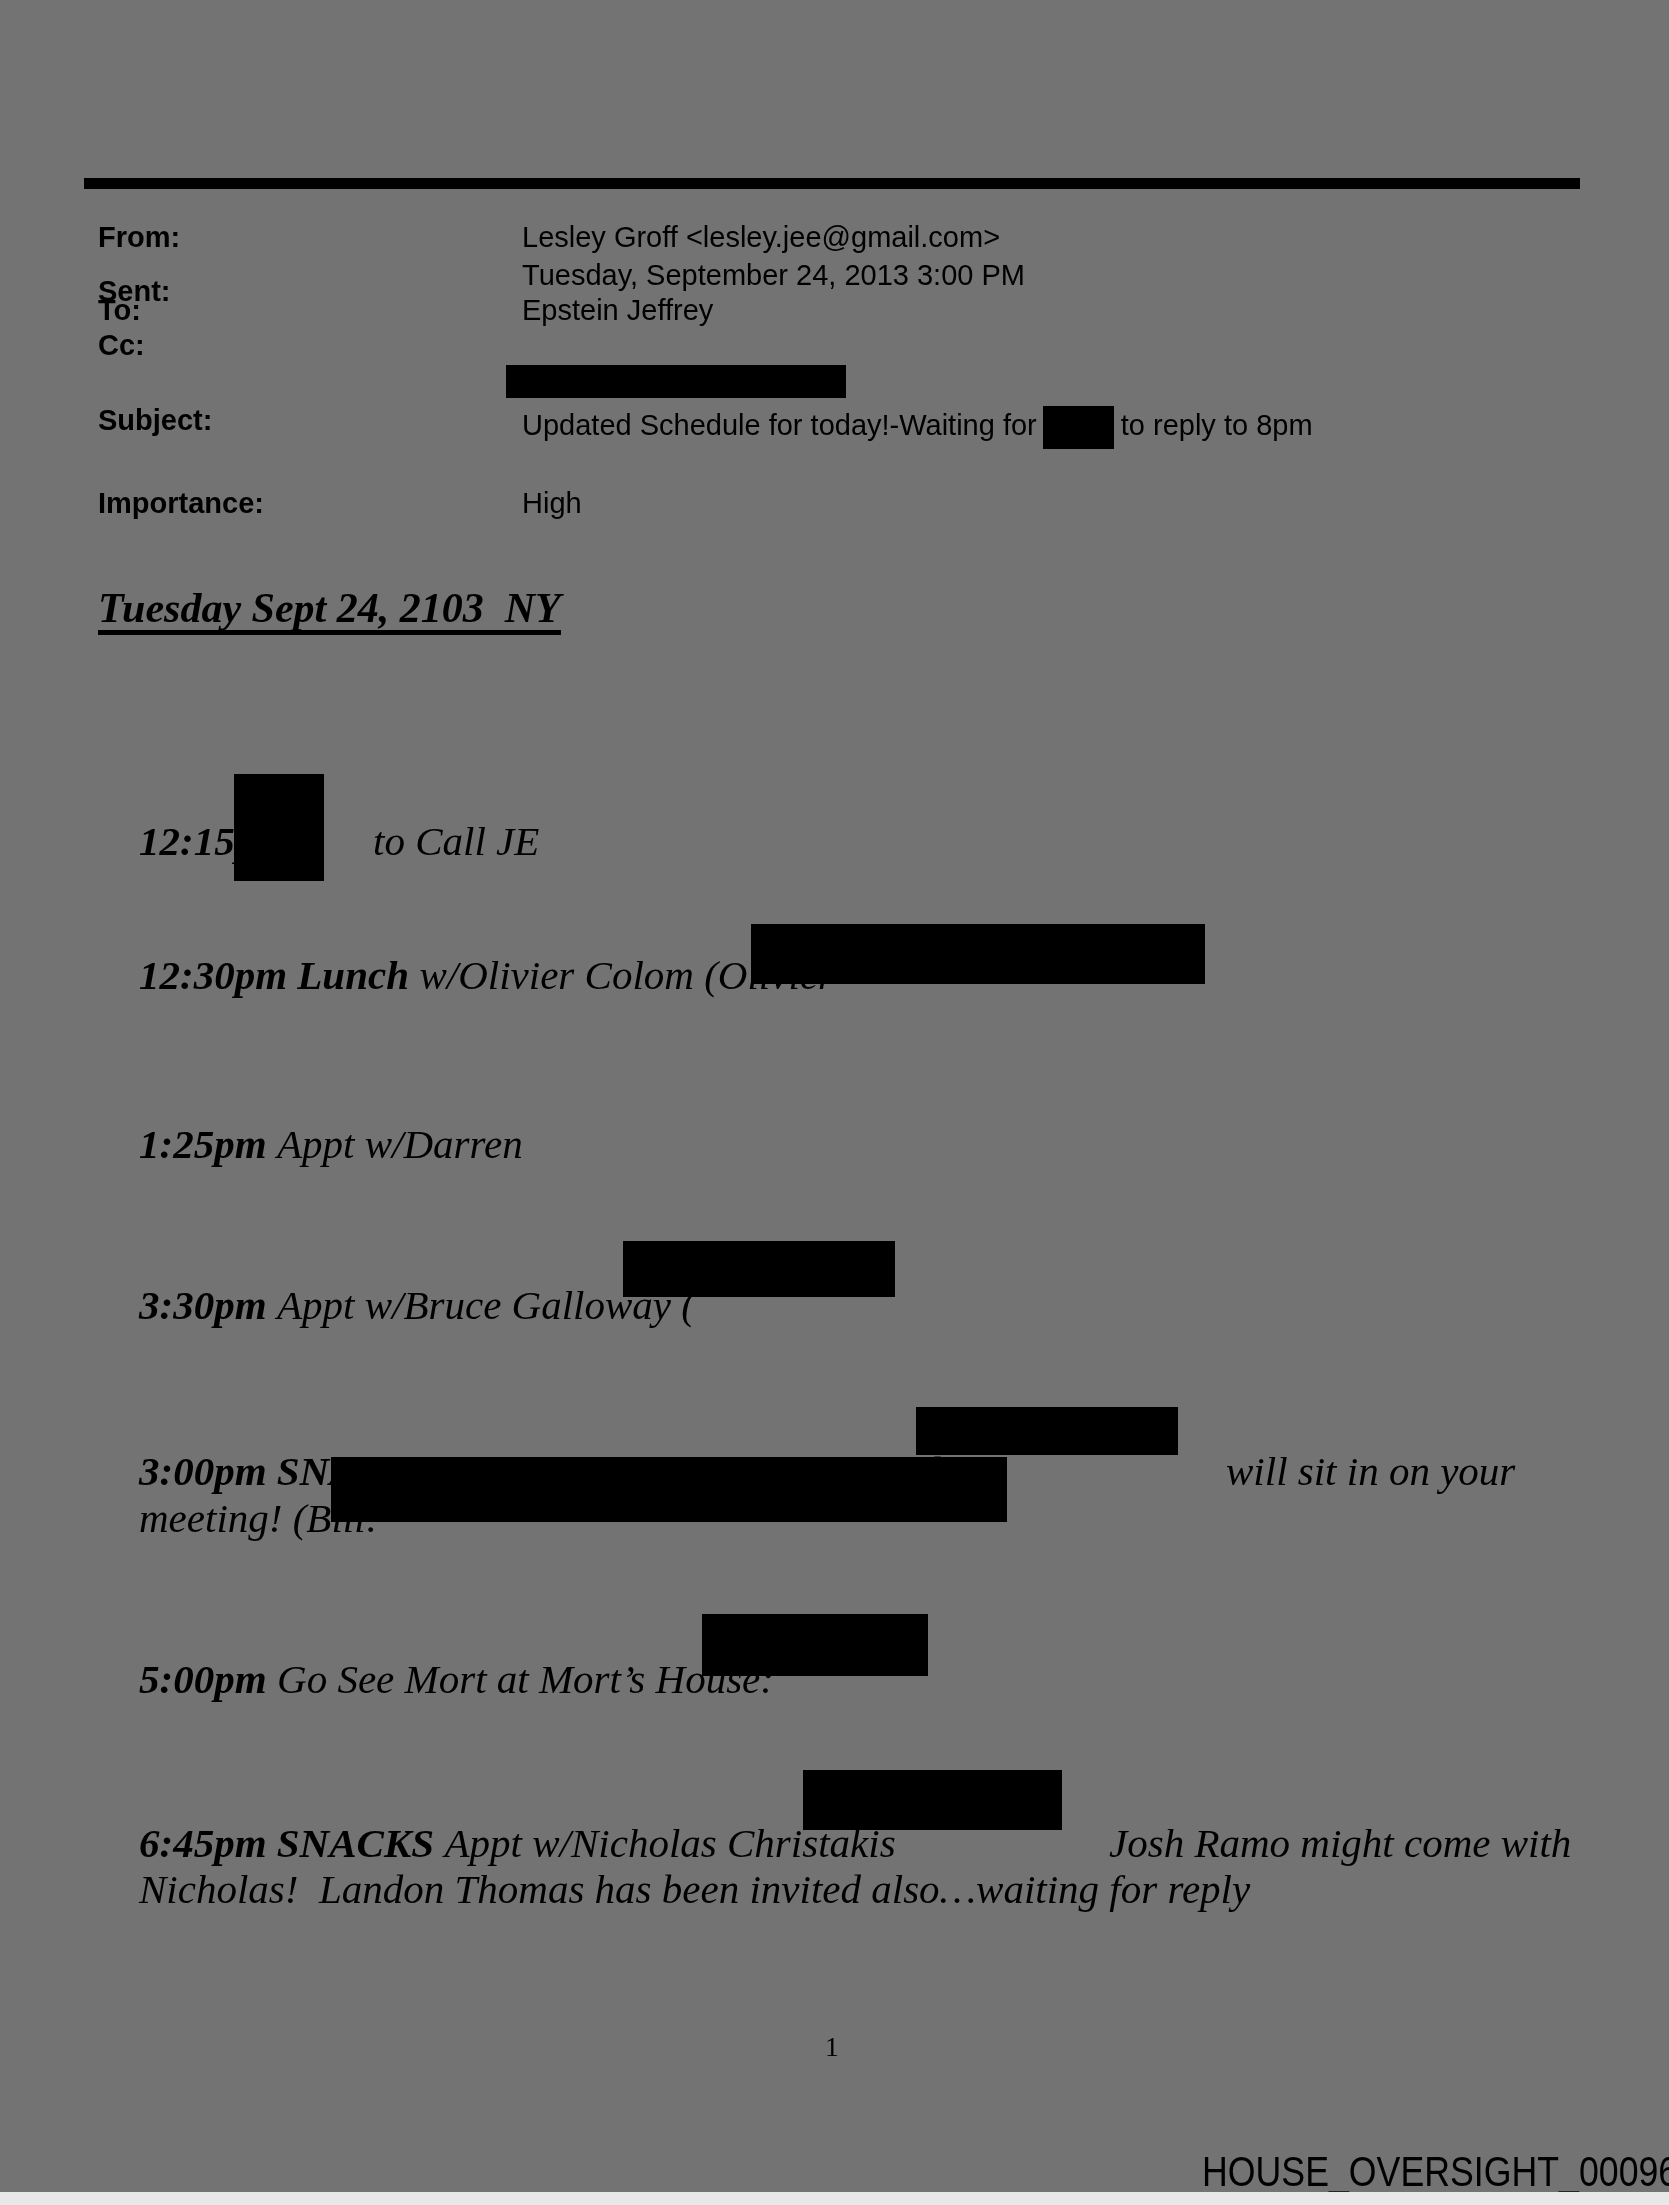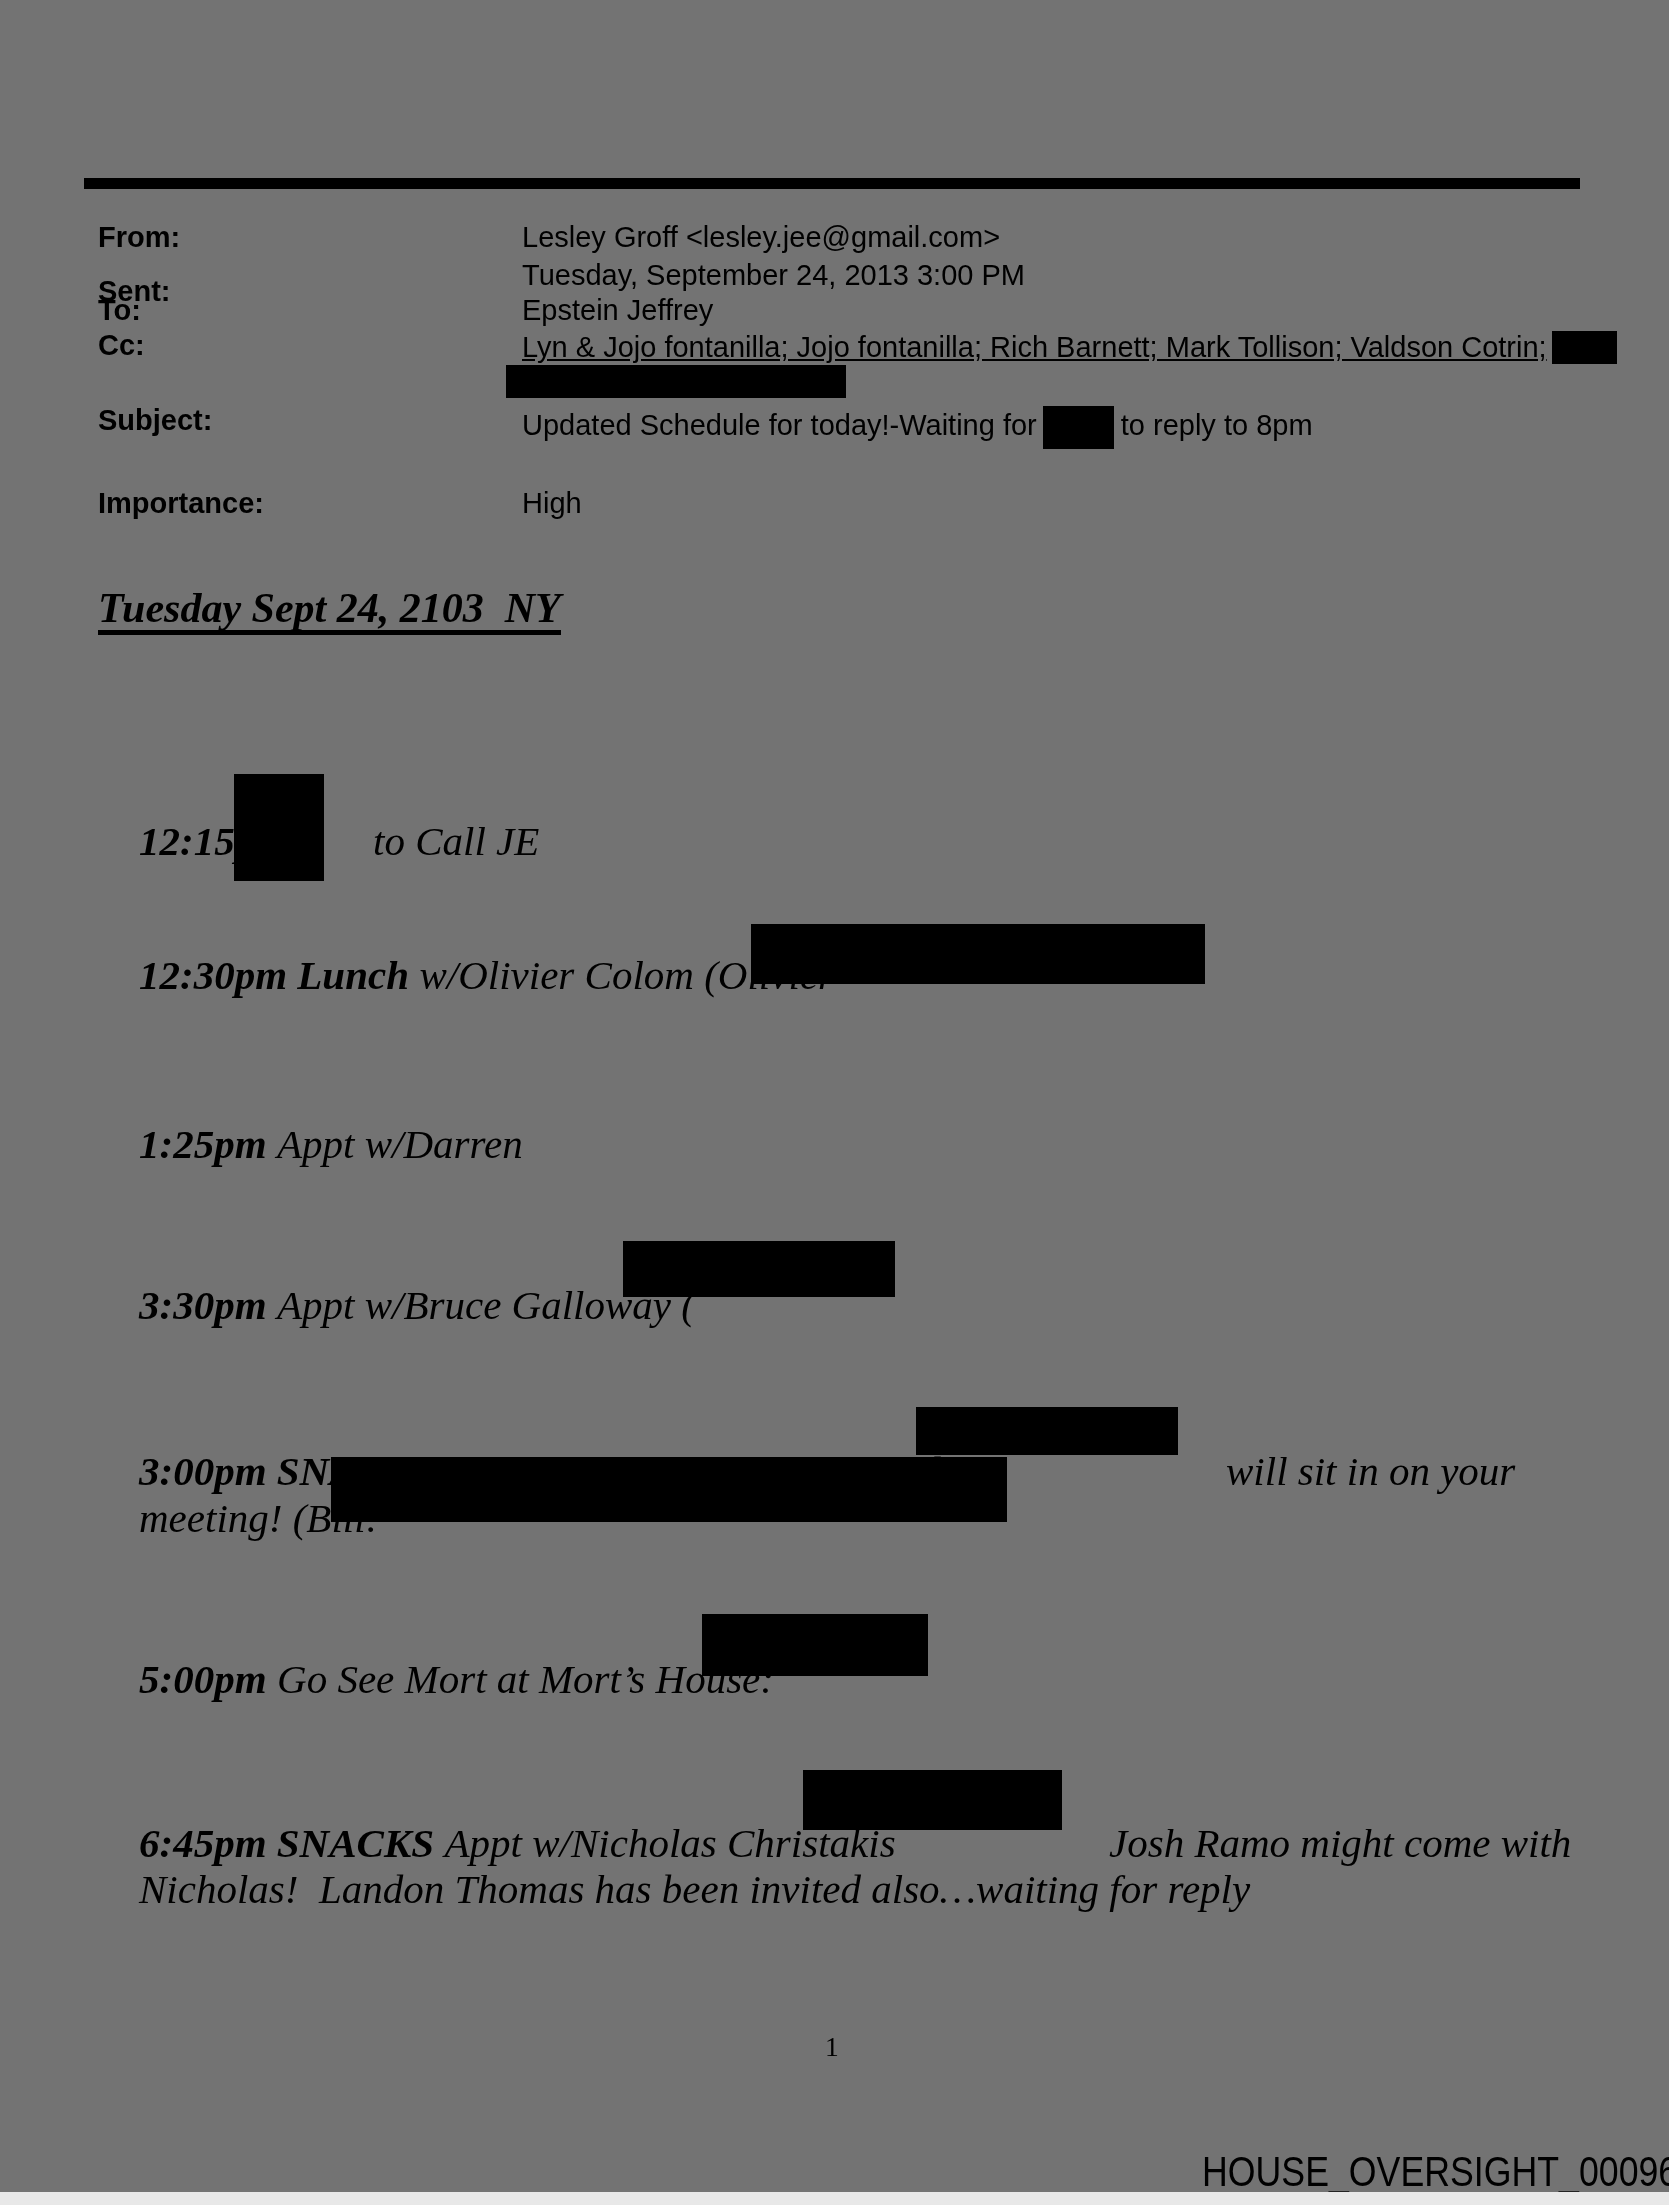--- a/index.html
+++ b/index.html
@@ -66,23 +66,20 @@
   <div class="hdr-label" style="top:223px;">From:</div>
   <div class="hdr-value" style="top:223px;">Lesley Groff &lt;lesley.jee@gmail.com&gt;</div>
 
   <div class="hdr-label" style="top:261px;margin-top:16px;">Sent:</div>
   <div class="hdr-value" style="top:261px;">Tuesday, September 24, 2013 3:00 PM</div>
 
   <div class="hdr-label" style="top:296px;">To:</div>
   <div class="hdr-value" style="top:296px;">Epstein Jeffrey</div>
 
   <div class="hdr-label" style="top:331px;">Cc:</div>
-  <div class="hdr-value" style="top:331px;">
-    <span class="cc-underline">Lyn &amp; Jojo fontanilla; Jojo fontanilla; Rich Barnett; Mark Tollison; Valdson Cotrin;</span><span class="red-inline red-cc-end"></span>
-  </div>
 
   <div class="red-abs" style="left:506px;top:365px;width:340px;height:33px;"></div>
 
   <div class="hdr-label" style="top:406px;">Subject:</div>
   <div class="hdr-value" style="top:406px;">
     <span>Updated Schedule for today!-Waiting for</span><span class="red-inline red-subject"></span><span>to reply to 8pm</span>
   </div>
 
   <div class="hdr-label" style="top:489px;">Importance:</div>
   <div class="hdr-value" style="top:489px;">High</div>

